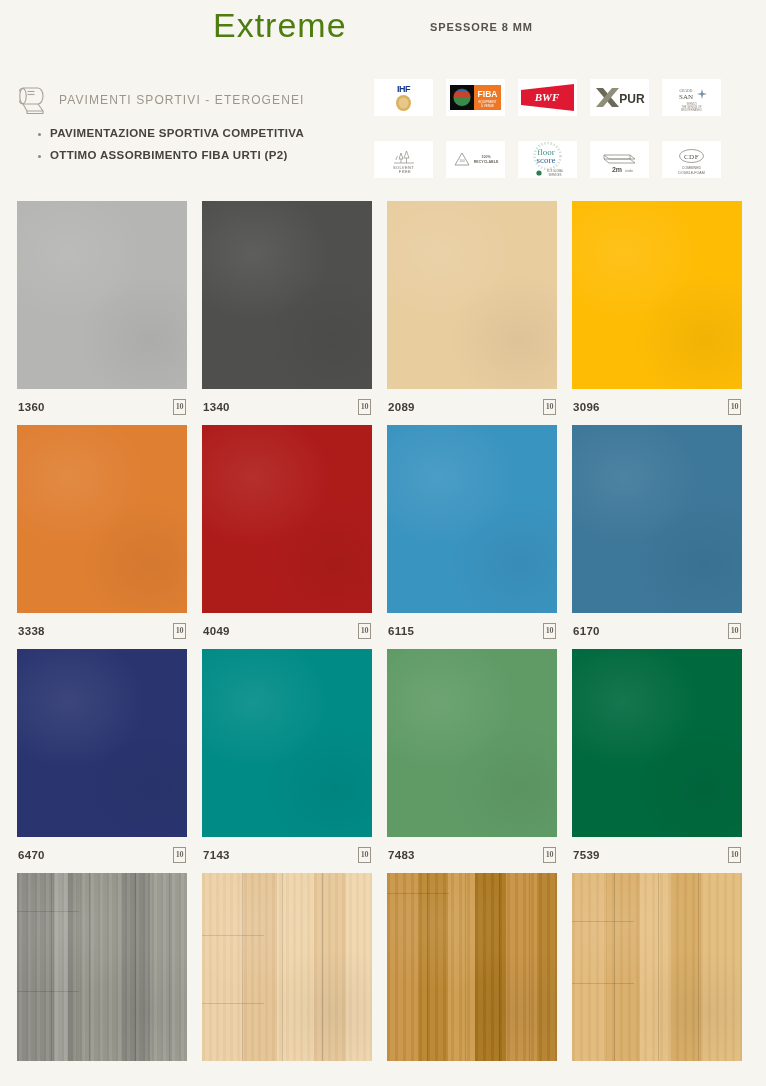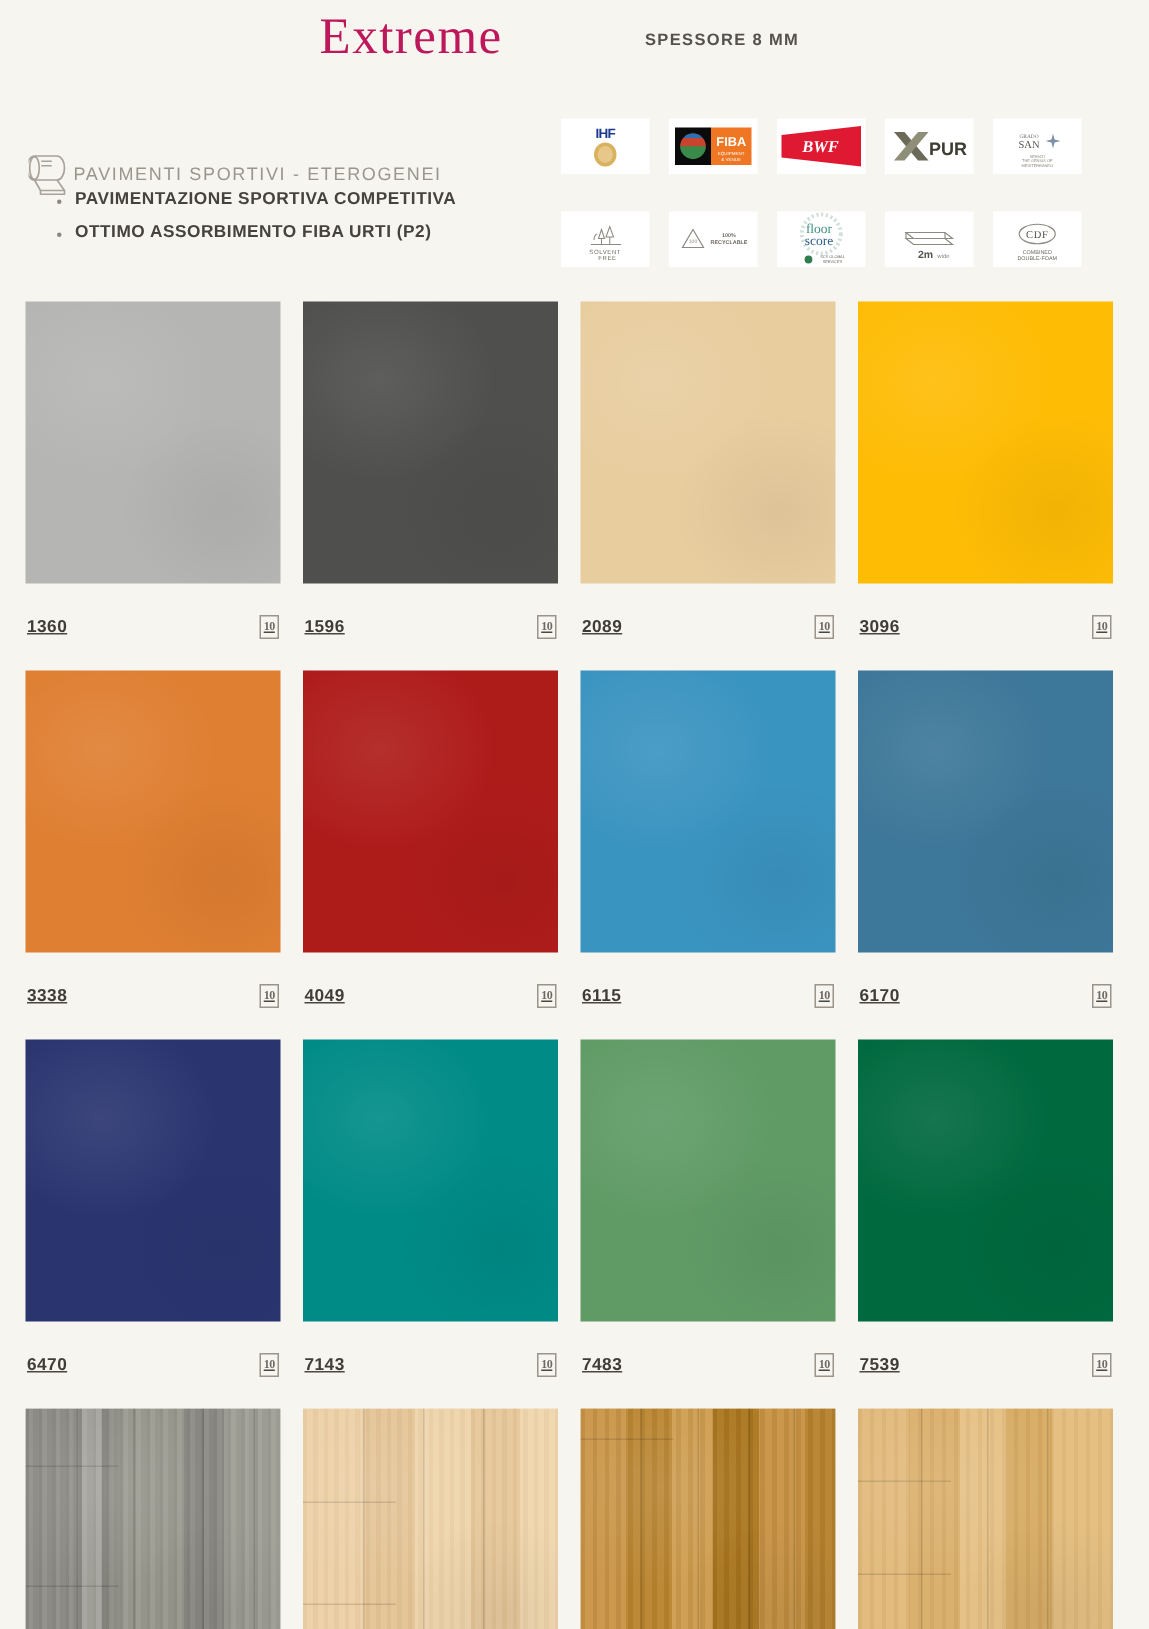--- a/index.html
+++ b/index.html
@@ -10,34 +10,34 @@
     color:#4a4741;
     overflow:hidden;
     position:relative;
   }
 
   
   .header { position:relative; height:190px; }
 
   .title {
     position:absolute; left:213px; top:6px;
-    font-family:Liberation Serif, serif;
+    font-family:Liberation Sans, sans-serif;
     font-size:34px; font-weight:400; letter-spacing:1px;
-    color:#be185d;
+    color:#4d7c0f;
   }
   .thickness {
     position:absolute; left:386px; top:21px;
     font-size:11px; font-weight:700; letter-spacing:0.9px;
     color:#55524c;
     margin-left:44px;
   }
 
   .cat-row {
-    position:absolute; left:19px; top:100px;
-    display:flex; align-items:center; 
+    position:absolute; left:19px; top:84px;
+    display:flex; align-items:center; gap:10px;
   }
   .roll-icon { width:30px; height:32px; flex:none; }
   .cat-label {
     font-size:12px; font-weight:400; letter-spacing:1.1px;
     color:#9b968c;
   }
 
   .bullets { position:absolute; left:38px; top:127px; }
   .bullet {
     display:flex; align-items:flex-start; gap:9px;
@@ -77,24 +77,23 @@
     position:relative; overflow:hidden;
   }
   .swatch-sheen {
     position:absolute; inset:0;
     background:
       radial-gradient(ellipse 70% 55% at 30% 28%, rgba(255,255,255,0.085), rgba(255,255,255,0) 65%),
       radial-gradient(ellipse 60% 50% at 78% 74%, rgba(0,0,0,0.05), rgba(0,0,0,0) 70%);
     pointer-events:none;
   }
   .caption {
-    height:58px;
+    height:36px;
     display:flex; align-items:center; justify-content:space-between;
     padding:0 1px;
-    text-decoration:underline;
   }
   .code {
     font-size:11.5px; font-weight:600; letter-spacing:0.3px;
     color:#403d38;
   }
   .thick-badge {
     width:13px; height:16px;
     border:1px solid #9a9489;
     display:flex; align-items:center; justify-content:center;
     font-size:8px; font-weight:600; color:#6e6a62;
@@ -267,21 +266,21 @@
       <div class="caption">
         <span class="code">1360</span>
         <span class="thick-badge">10</span>
       </div>
     </div>
     <div class="cell">
       <div class="swatch" style="background: rgb(79, 79, 78);">
         <div class="swatch-sheen"></div>
       </div>
       <div class="caption">
-        <span class="code">1596</span>
+        <span class="code">1340</span>
         <span class="thick-badge">10</span>
       </div>
     </div>
     <div class="cell">
       <div class="swatch" style="background: rgb(232, 205, 159);">
         <div class="swatch-sheen"></div>
       </div>
       <div class="caption">
         <span class="code">2089</span>
         <span class="thick-badge">10</span>

